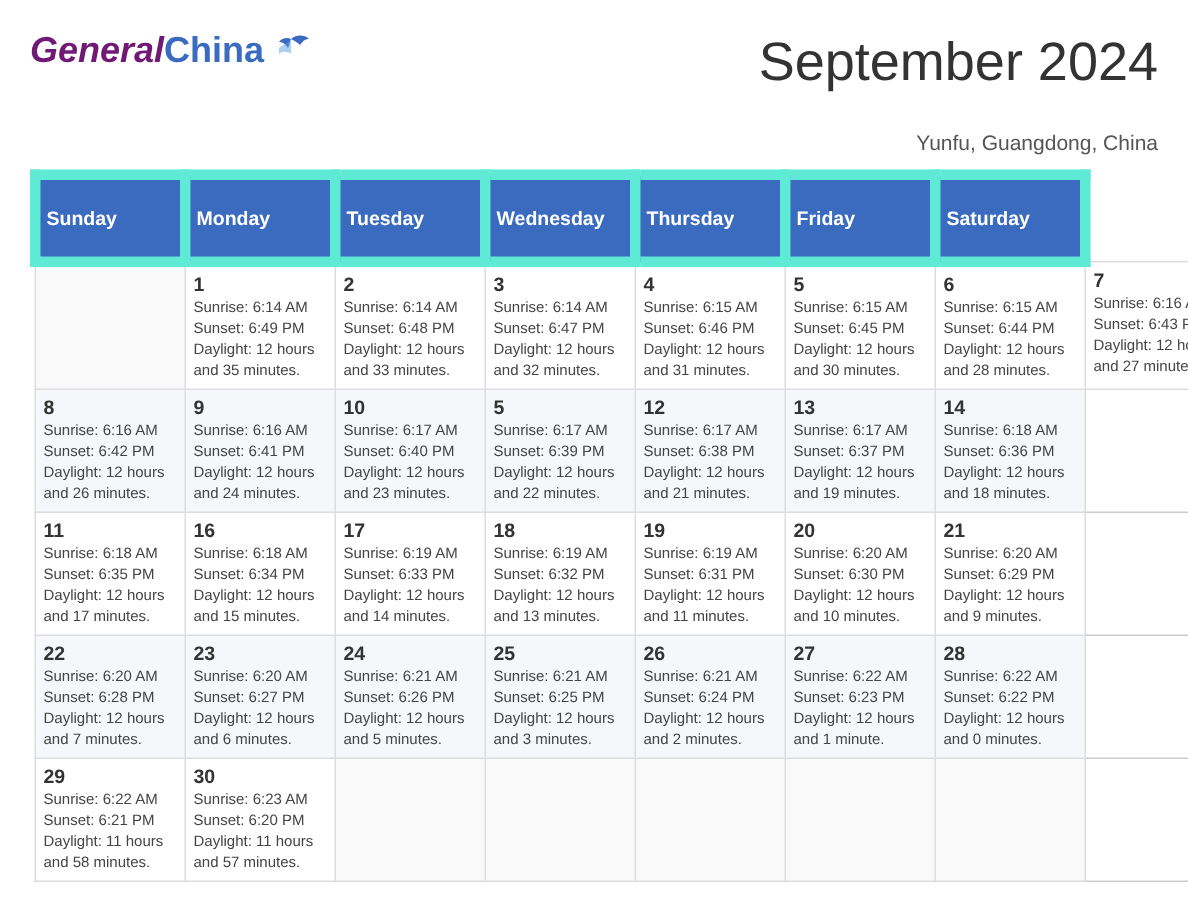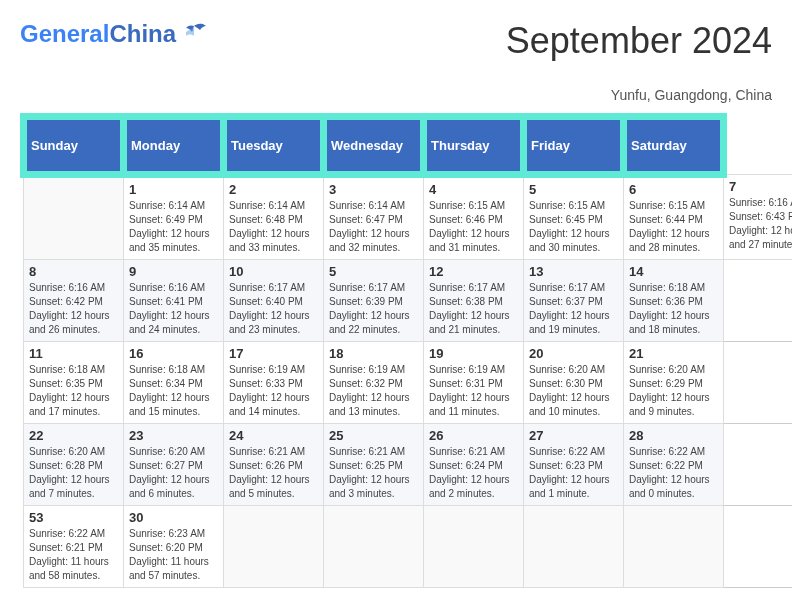--- a/index.html
+++ b/index.html
@@ -83,21 +83,21 @@
       align-items: center;
     }
   </style>
 </head>
 <body>
 
 <div class="header">
   <div class="logo-container">
     <div class="logo-top">
       <div style="display:flex;align-items:center;">
-        <span style="font-size:24px;font-weight:bold;color:#3b82f6;">General</span>
+        <span style="font-size:24px;font-weight:bold;color:#701a75;font-style:italic;">General</span>
         <span style="font-size:24px;font-weight:bold;color:#3a6bbf;">China</span>
         <svg width="28" height="24" viewBox="0 0 28 24" style="margin-left:4px;">
           <path d="M14 4 C16 2, 22 0, 26 4 C24 4, 22 5, 20 8 C18 6, 16 5, 14 4Z" fill="#3a6bbf"></path>
           <path d="M14 4 C12 3, 8 3, 6 6 C8 6, 10 7, 12 10 C13 8, 13 6, 14 4Z" fill="#3a6bbf"></path>
           <path d="M14 4 L14 14 C12 12, 8 12, 6 14 L6 10 C8 8, 12 7, 14 4Z" fill="#5a9de0" opacity="0.5"></path>
         </svg>
       </div>
     </div>
   </div>
   <div class="title-section">
@@ -235,21 +235,21 @@
           <span class="day-num">27</span>
           <div class="day-info">Sunrise: 6:22 AM<br>Sunset: 6:23 PM<br>Daylight: 12 hours and 1 minute.</div>
         </td>
         <td>
           <span class="day-num">28</span>
           <div class="day-info">Sunrise: 6:22 AM<br>Sunset: 6:22 PM<br>Daylight: 12 hours and 0 minutes.</div>
         </td>
       </tr>
       <tr>
         <td>
-          <span class="day-num">53</span>
+          <span class="day-num">29</span>
           <div class="day-info">Sunrise: 6:22 AM<br>Sunset: 6:21 PM<br>Daylight: 11 hours and 58 minutes.</div>
         </td>
         <td>
           <span class="day-num">30</span>
           <div class="day-info">Sunrise: 6:23 AM<br>Sunset: 6:20 PM<br>Daylight: 11 hours and 57 minutes.</div>
         </td>
         <td class="empty-cell"></td>
         <td class="empty-cell"></td>
         <td class="empty-cell"></td>
         <td class="empty-cell"></td>

